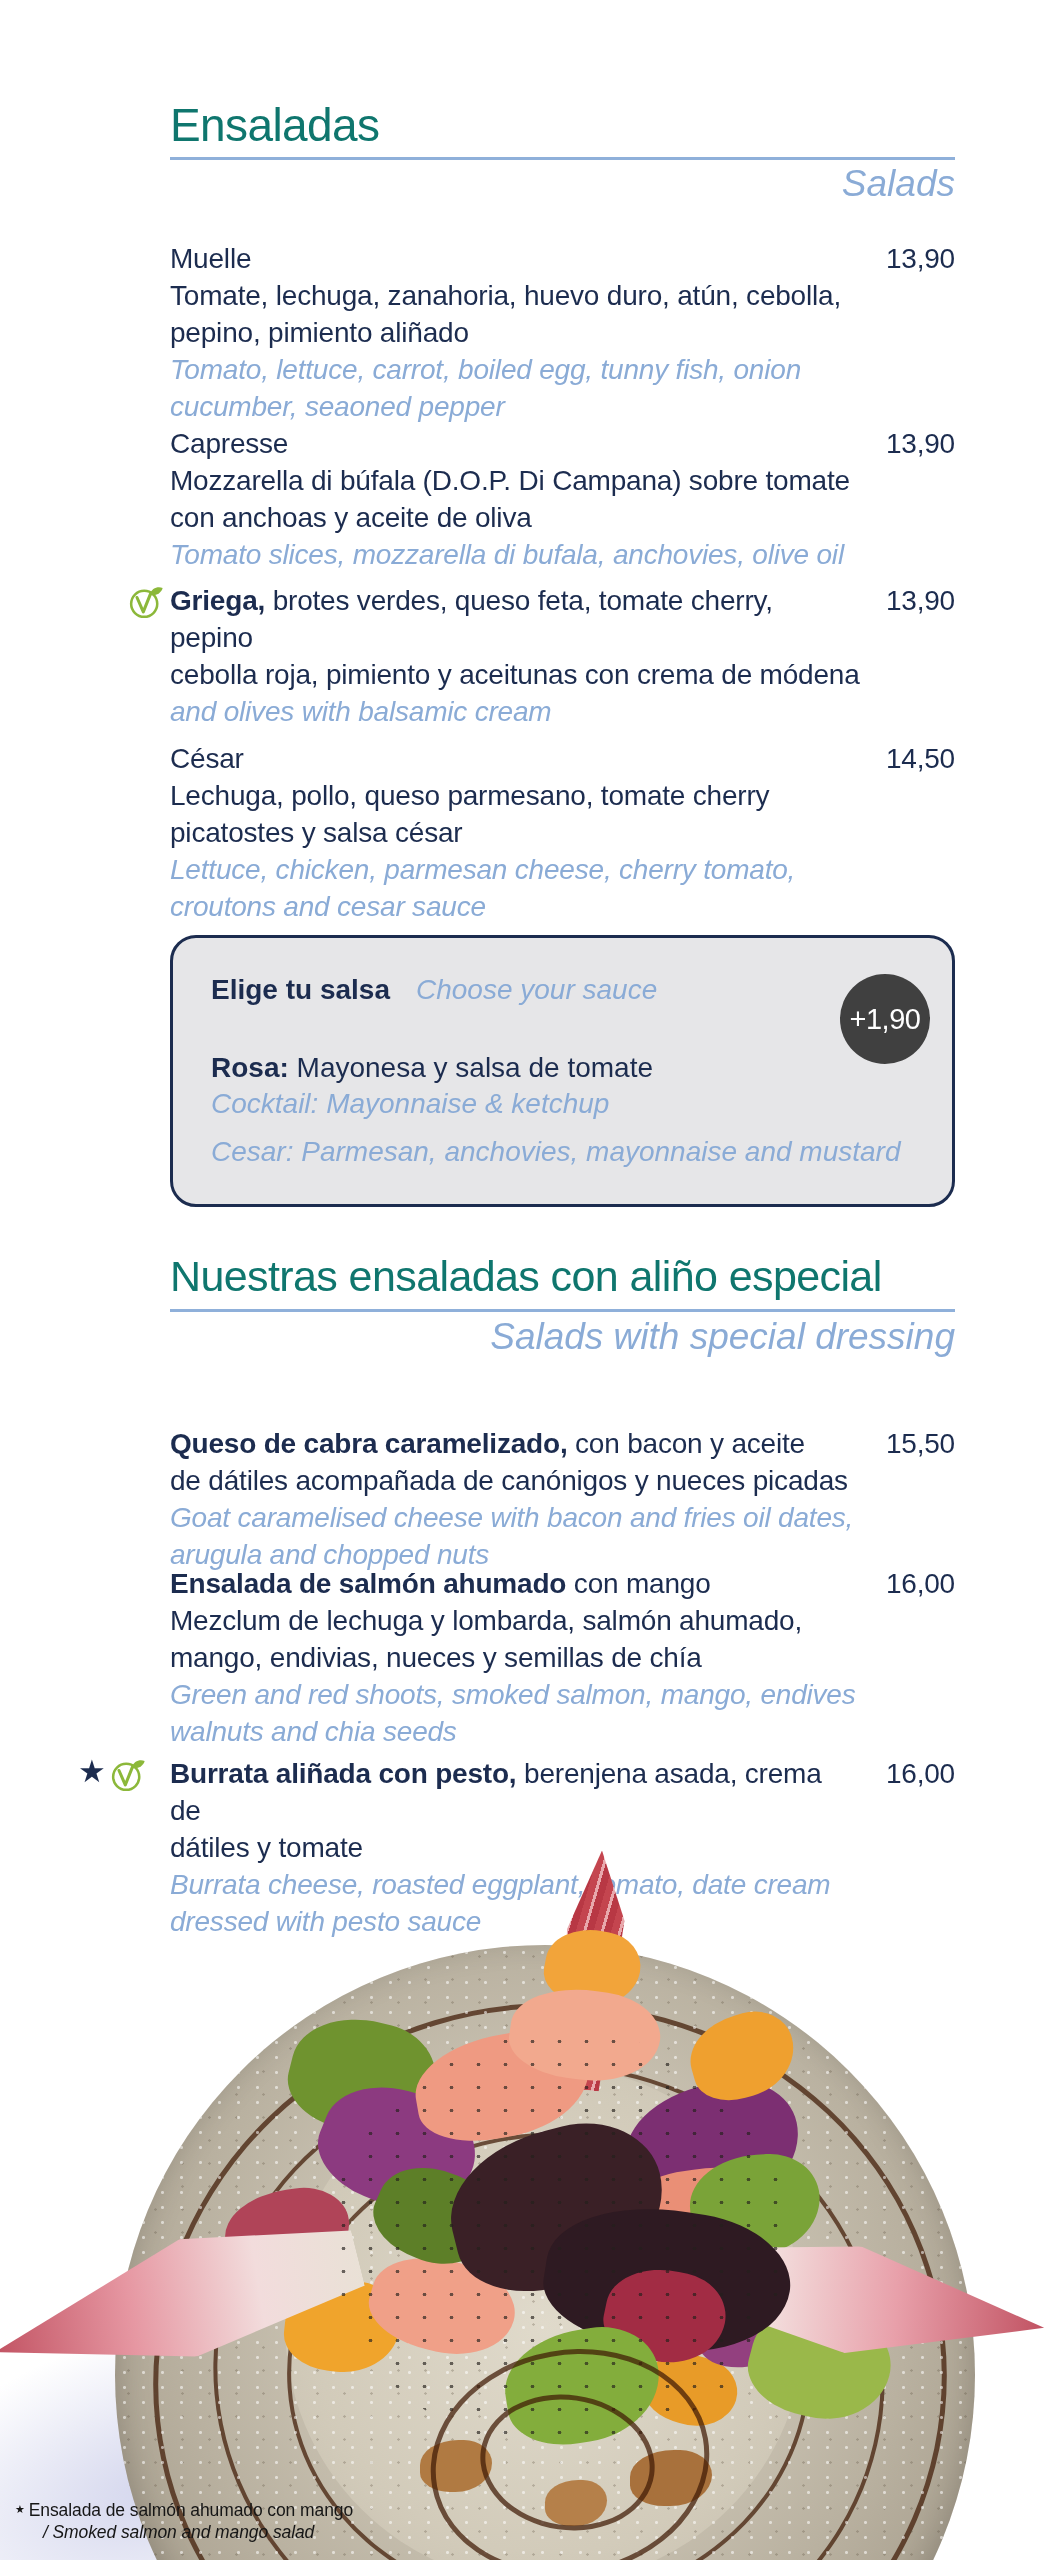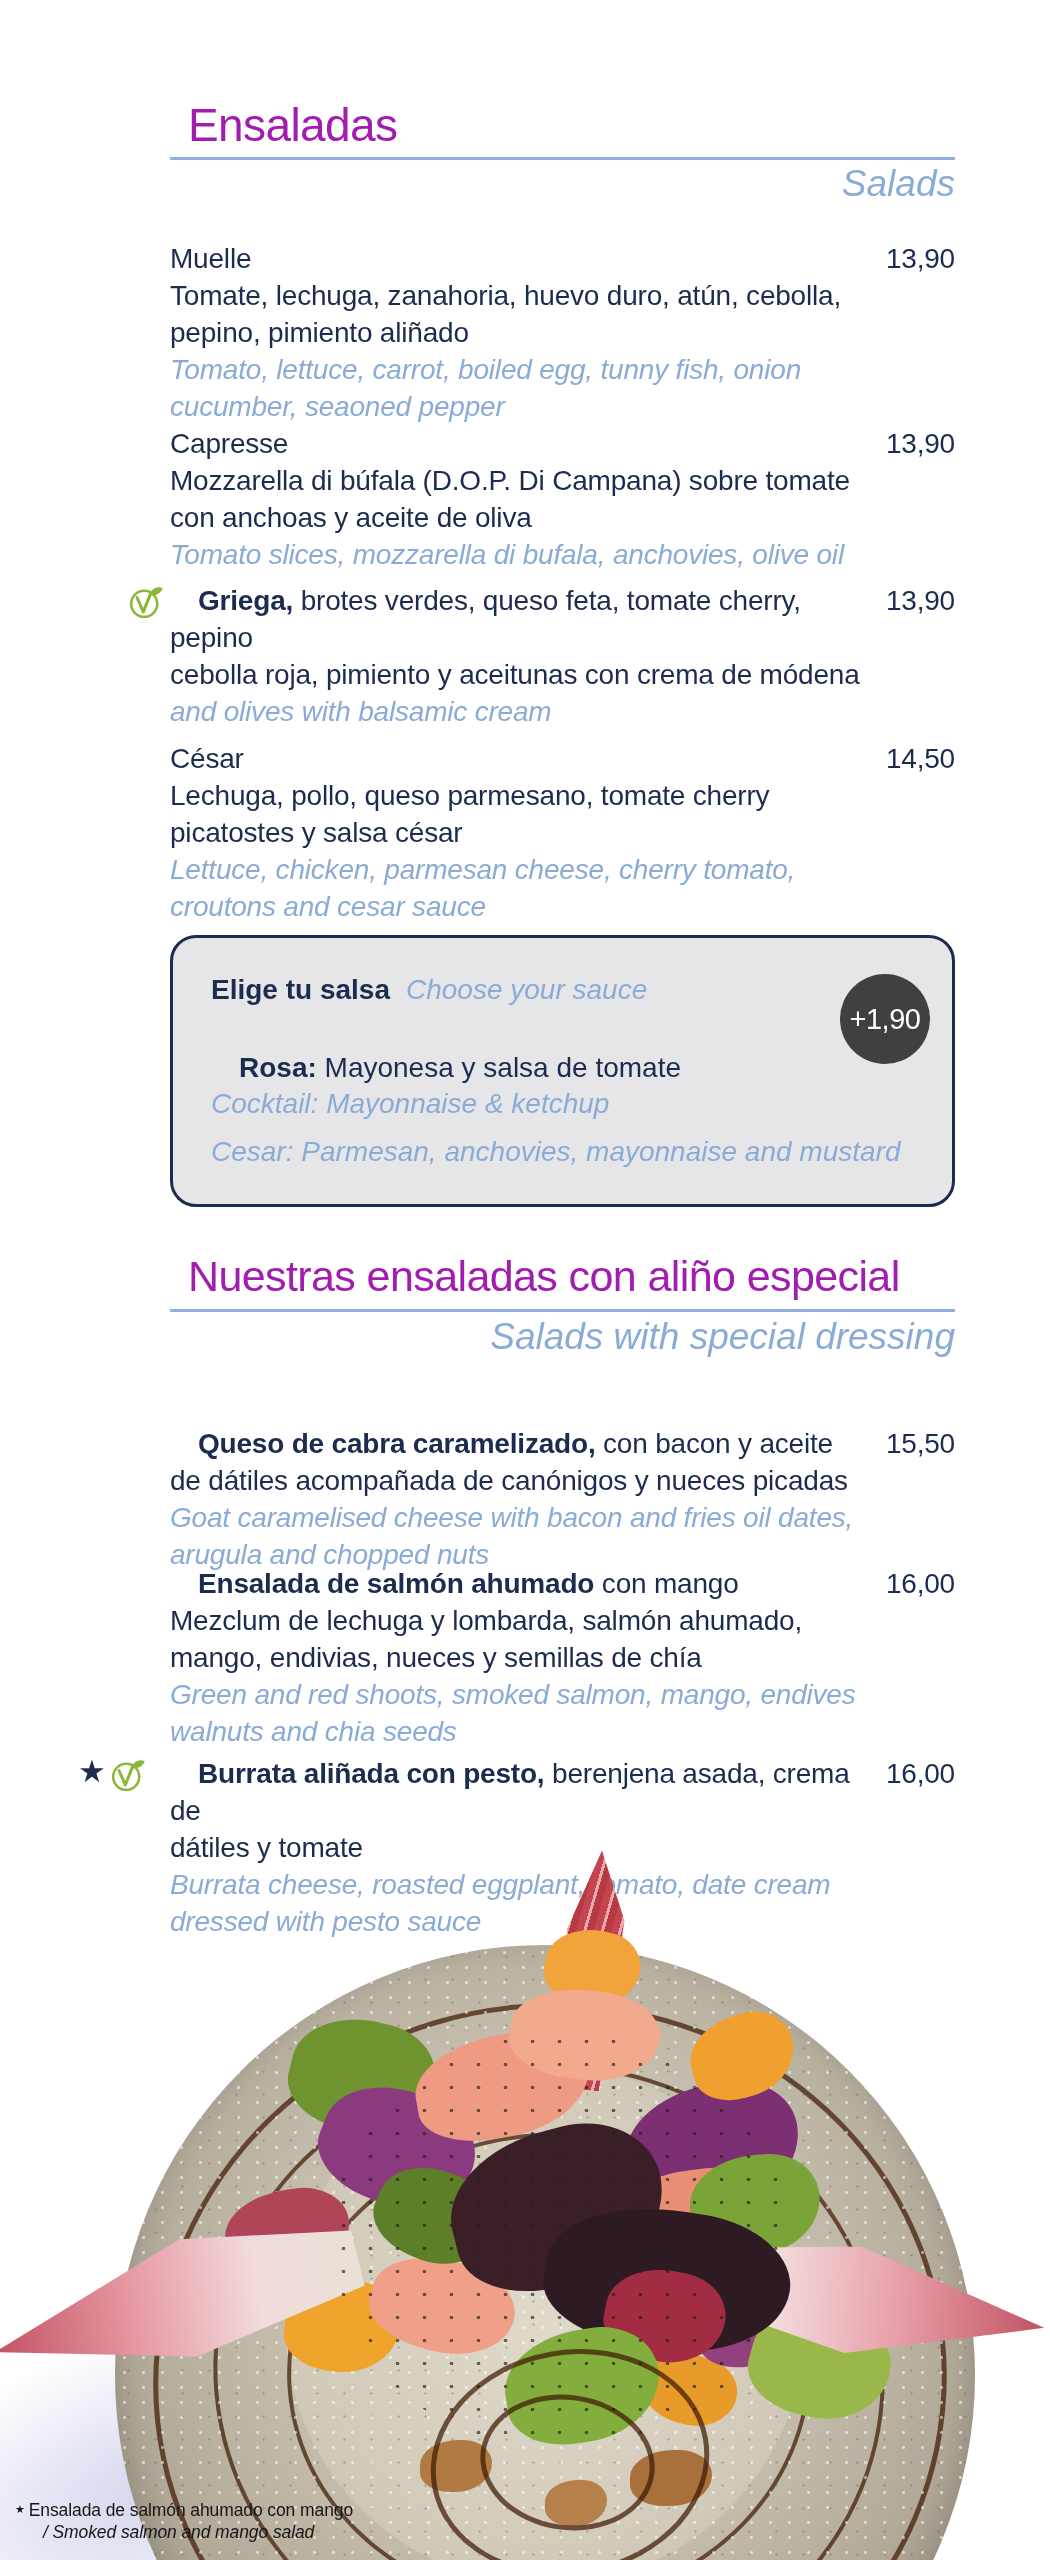--- a/index.html
+++ b/index.html
@@ -1,38 +1,38 @@
 <!DOCTYPE html>
 <html><head>
 <meta charset="utf-8">
 <style>
   html,body{margin:0;padding:0;background:#ffffff;}
   #page{position:relative;width:1050px;height:2560px;background:#fff;overflow:hidden;
         font-family:"Liberation Sans",sans-serif;color:#1c2c4f;}
 
   
-  .sec-title{position:absolute;left:170px;font-size:46px;font-weight:400;letter-spacing:-0.6px;color:#a21caf;white-space:nowrap;margin-left:18px;}
+  .sec-title{position:absolute;left:170px;font-size:46px;font-weight:400;letter-spacing:-0.6px;color:#0f766e;white-space:nowrap;}
   .rule{position:absolute;left:170px;width:785px;height:3px;background:#8fb0da;}
   .sec-sub{position:absolute;right:95px;font-size:37px;font-style:italic;color:#8aabd6;white-space:nowrap;}
 
   
   .item{position:absolute;left:170px;width:785px;font-size:28px;line-height:37px;letter-spacing:-0.2px;}
   .item .price{position:absolute;right:0;top:0;color:#1c2c4f;}
   .item .line1{padding-right:100px;}
   .es{color:#1c2c4f;}
   .en{color:#8aabd6;font-style:italic;}
-  .bold{font-weight:700;margin-left:28px;}
+  .bold{font-weight:700;}
   .veg-icon{position:absolute;top:2px;width:36px;height:36px;}
   .star-icon{position:absolute;top:-2px;font-size:31px;color:#1c2c4f;line-height:37px;}
 
   
   .sauce-box{position:absolute;left:170px;top:935px;width:785px;height:272px;box-sizing:border-box;
              background:#e6e6e8;border:3px solid #1c2c4f;border-radius:26px;
              padding:34px 40px 0 38px;font-size:28px;line-height:36px;}
-  .sauce-title-row{display:flex;gap:16px;align-items:baseline;}
+  .sauce-title-row{display:flex;gap:26px;align-items:baseline;}
   .sauce-title-es{font-weight:700;color:#1c2c4f;}
   .sauce-title-en{font-style:italic;color:#8aabd6;}
   .sauce-opt1{margin-top:42px;}
   .sauce-opt2{margin-top:12px;}
   .badge{position:absolute;top:36px;right:22px;width:90px;height:90px;border-radius:50%;
          background:#404040;color:#ffffff;display:flex;align-items:center;justify-content:center;
          font-size:29px;letter-spacing:-0.5px;}
 
   
   .photo{position:absolute;left:0;top:1850px;width:1050px;height:710px;}

